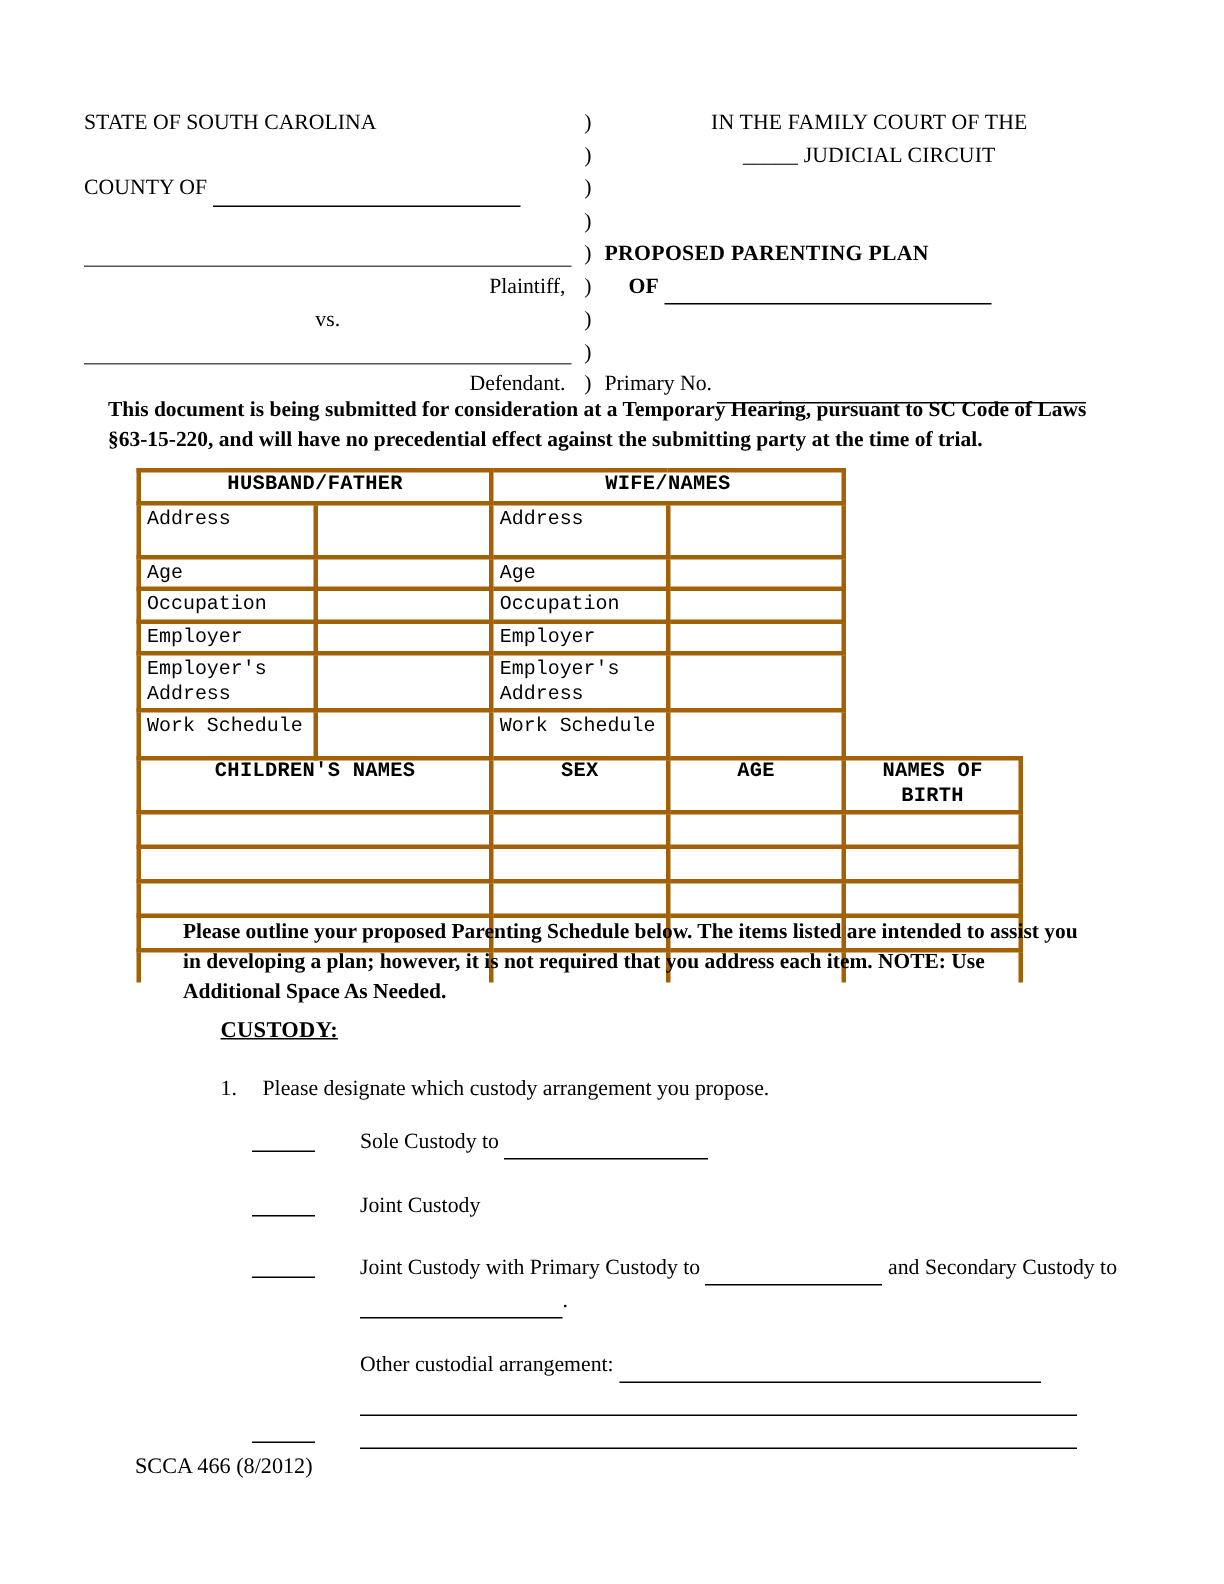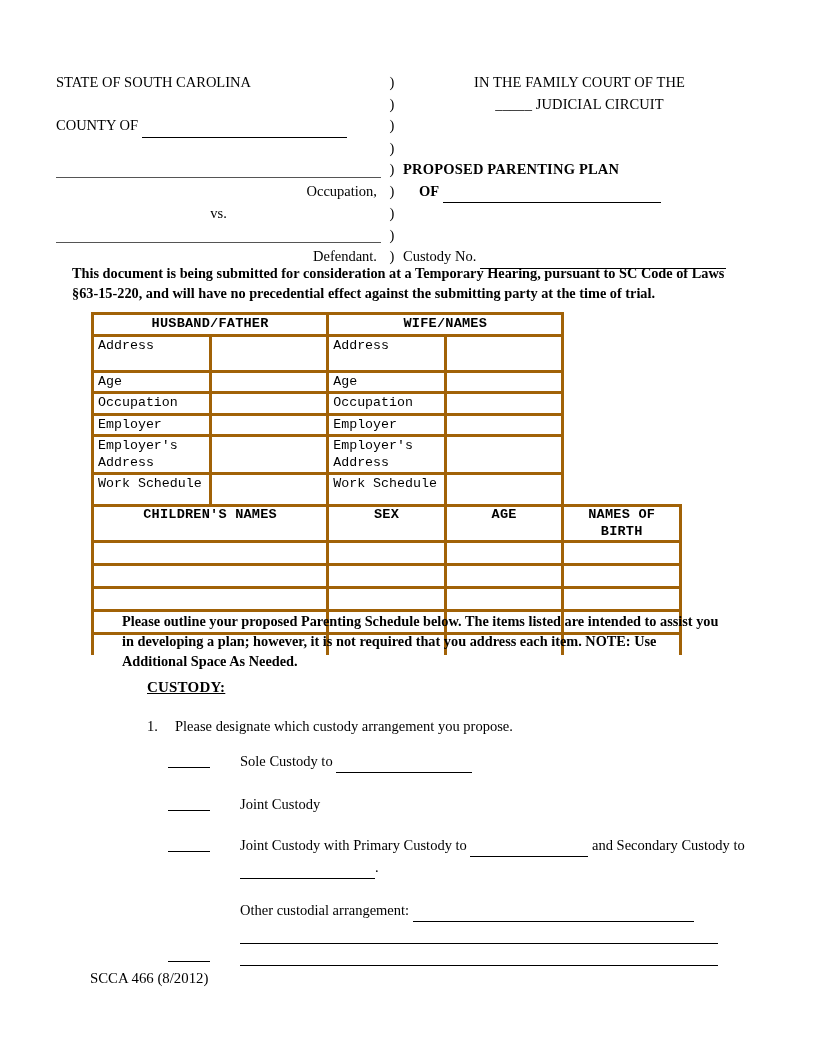--- a/index.html
+++ b/index.html
@@ -255,21 +255,21 @@
       <div class="cap-paren">)</div>
       <div class="cap-right">&nbsp;</div>
 
       <div class="cap-left line-row">
         <span class="rule-full"></span>
       </div>
       <div class="cap-paren">)</div>
       <div class="cap-right plan-title">PROPOSED PARENTING PLAN</div>
 
       <div class="cap-left">
-        <span class="right-label">Occupation,</span>
+        <span class="right-label">Plaintiff,</span>
       </div>
       <div class="cap-paren">)</div>
       <div class="cap-right">
         <span class="bold" style="margin-left:16px;">OF</span>
         <span class="u-line" style="width:218px;">&nbsp;</span>
       </div>
 
       <div class="cap-left center-text">vs.</div>
       <div class="cap-paren">)</div>
       <div class="cap-right">&nbsp;</div>
@@ -278,21 +278,21 @@
         <span class="rule-full"></span>
       </div>
       <div class="cap-paren">)</div>
       <div class="cap-right">&nbsp;</div>
 
       <div class="cap-left">
         <span class="right-label">Defendant.</span>
       </div>
       <div class="cap-paren">)</div>
       <div class="cap-right">
-        <span>Custody No.</span>
+        <span>Primary No.</span>
         <span class="u-line" style="width:246px;">&nbsp;</span>
       </div>
 
     </div>
   </div>
 
   <div class="statement">This document is being submitted for consideration at a Temporary Hearing, pursuant to SC Code of Laws §63-15-220, and will have no precedential effect against the submitting party at the time of trial.</div>
 
   <table class="info-table">
     <tbody>

